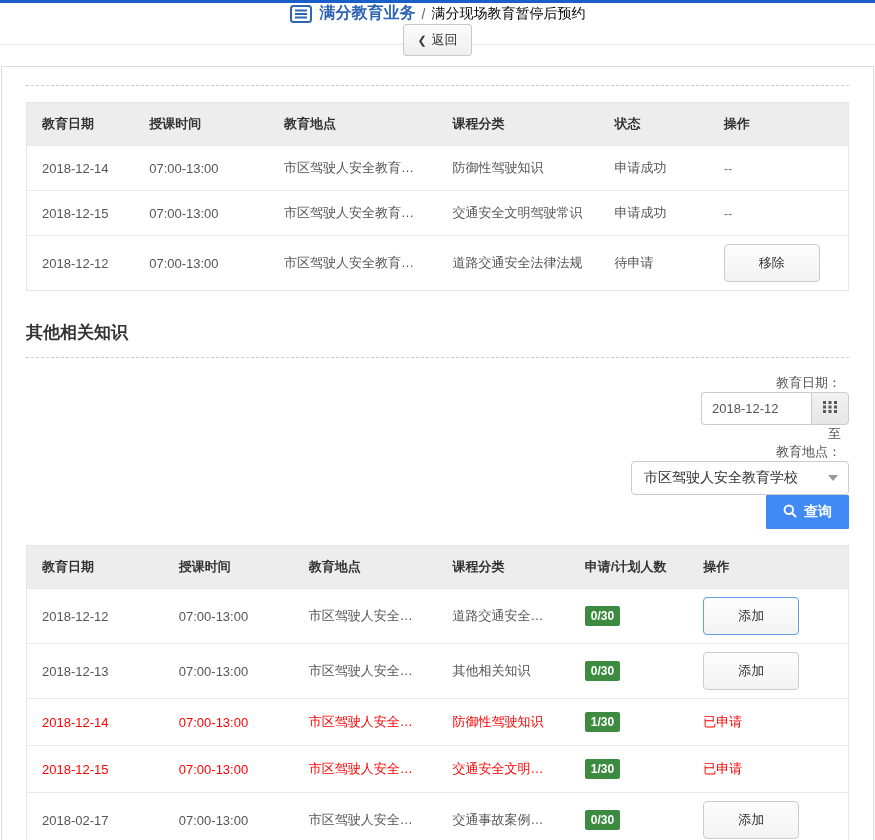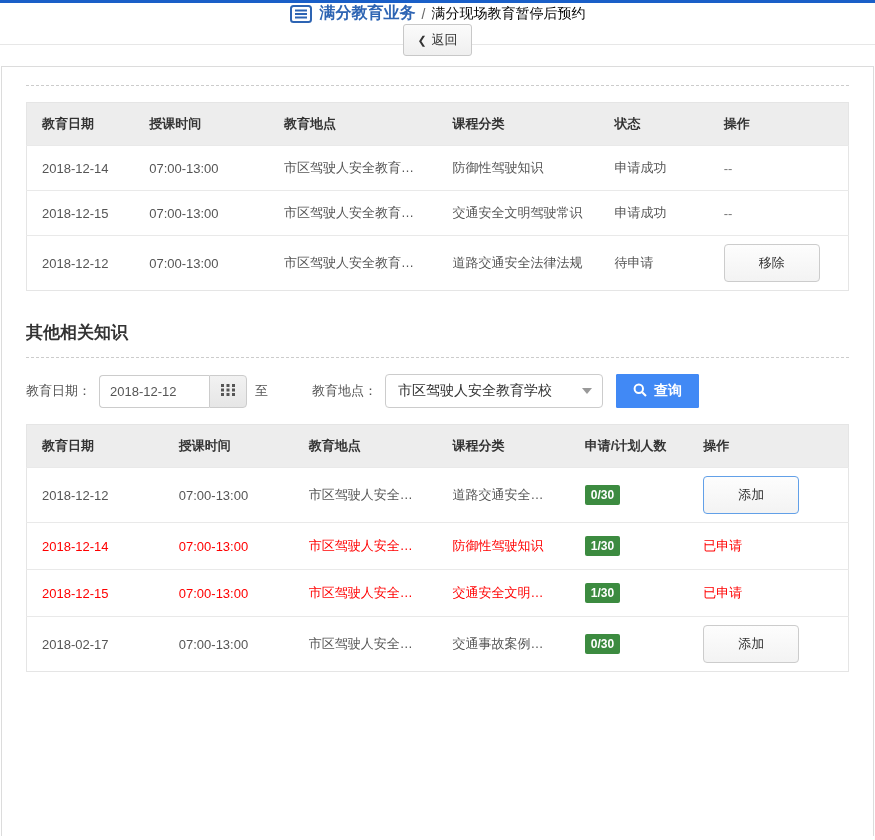--- a/index.html
+++ b/index.html
@@ -64,21 +64,21 @@
     border: 1px solid #ccc; border-radius: 4px;
     padding: 9px 34px; font-size: 13px; color: #333; cursor: pointer;
     font-family: inherit;
   }
   .btn-small.focus { border-color: #62a0e8; }
   .count-badge {
     display: inline-block; background: var(--success-green, #3c8b40); color: #fff;
     font-weight: bold; font-size: 12px; padding: 3px 6px; border-radius: 2px;
   }
   
-  .filter-row { display: flex; align-items: center; margin: 2px 0 16px 0; }
+  .filter-row { display: flex; align-items: flex-end; margin: 2px 0 16px 0; flex-direction: column; }
   .filter-label { color: #555; font-size: 13px; margin-right: 8px; }
   .filter-label.loc { margin-left: 36px; }
   .input-group { display: flex; }
   .date-input {
     width: 110px; height: 33px; border: 1px solid #ccc; border-right: none;
     border-radius: 4px 0 0 4px; padding: 0 10px; font-size: 13px; color: #555;
     font-family: inherit; outline: none;
   }
   .cal-btn {
     width: 38px; height: 33px; border: 1px solid #ccc; border-radius: 0 4px 4px 0;
@@ -228,20 +228,28 @@
     </thead>
     <tbody>
       <tr>
         <td>2018-12-12</td>
         <td>07:00-13:00</td>
         <td>市区驾驶人安全教育...</td>
         <td>道路交通安全法律法规</td>
         <td><span class="count-badge">0/30</span></td>
         <td class="btn-cell"><button class="btn-small focus">添加</button></td>
       </tr>
+      <tr>
+        <td>2018-12-13</td>
+        <td>07:00-13:00</td>
+        <td>市区驾驶人安全教育...</td>
+        <td>其他相关知识</td>
+        <td><span class="count-badge">0/30</span></td>
+        <td class="btn-cell"><button class="btn-small">添加</button></td>
+      </tr>
       <tr class="row-red">
         <td>2018-12-14</td>
         <td>07:00-13:00</td>
         <td>市区驾驶人安全教育...</td>
         <td>防御性驾驶知识</td>
         <td><span class="count-badge">1/30</span></td>
         <td><span class="status-applied">已申请</span></td>
       </tr>
       <tr class="row-red">
         <td>2018-12-15</td>

